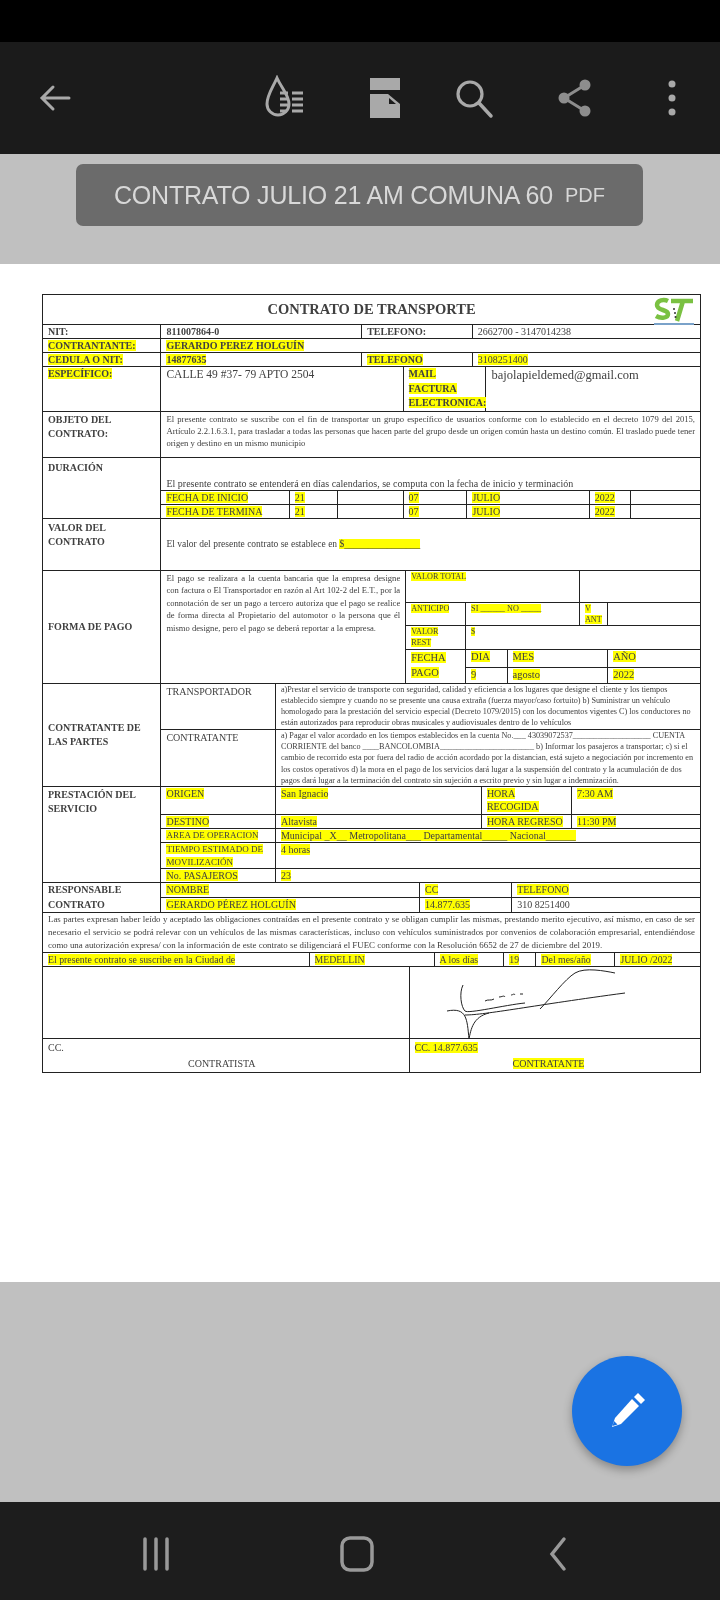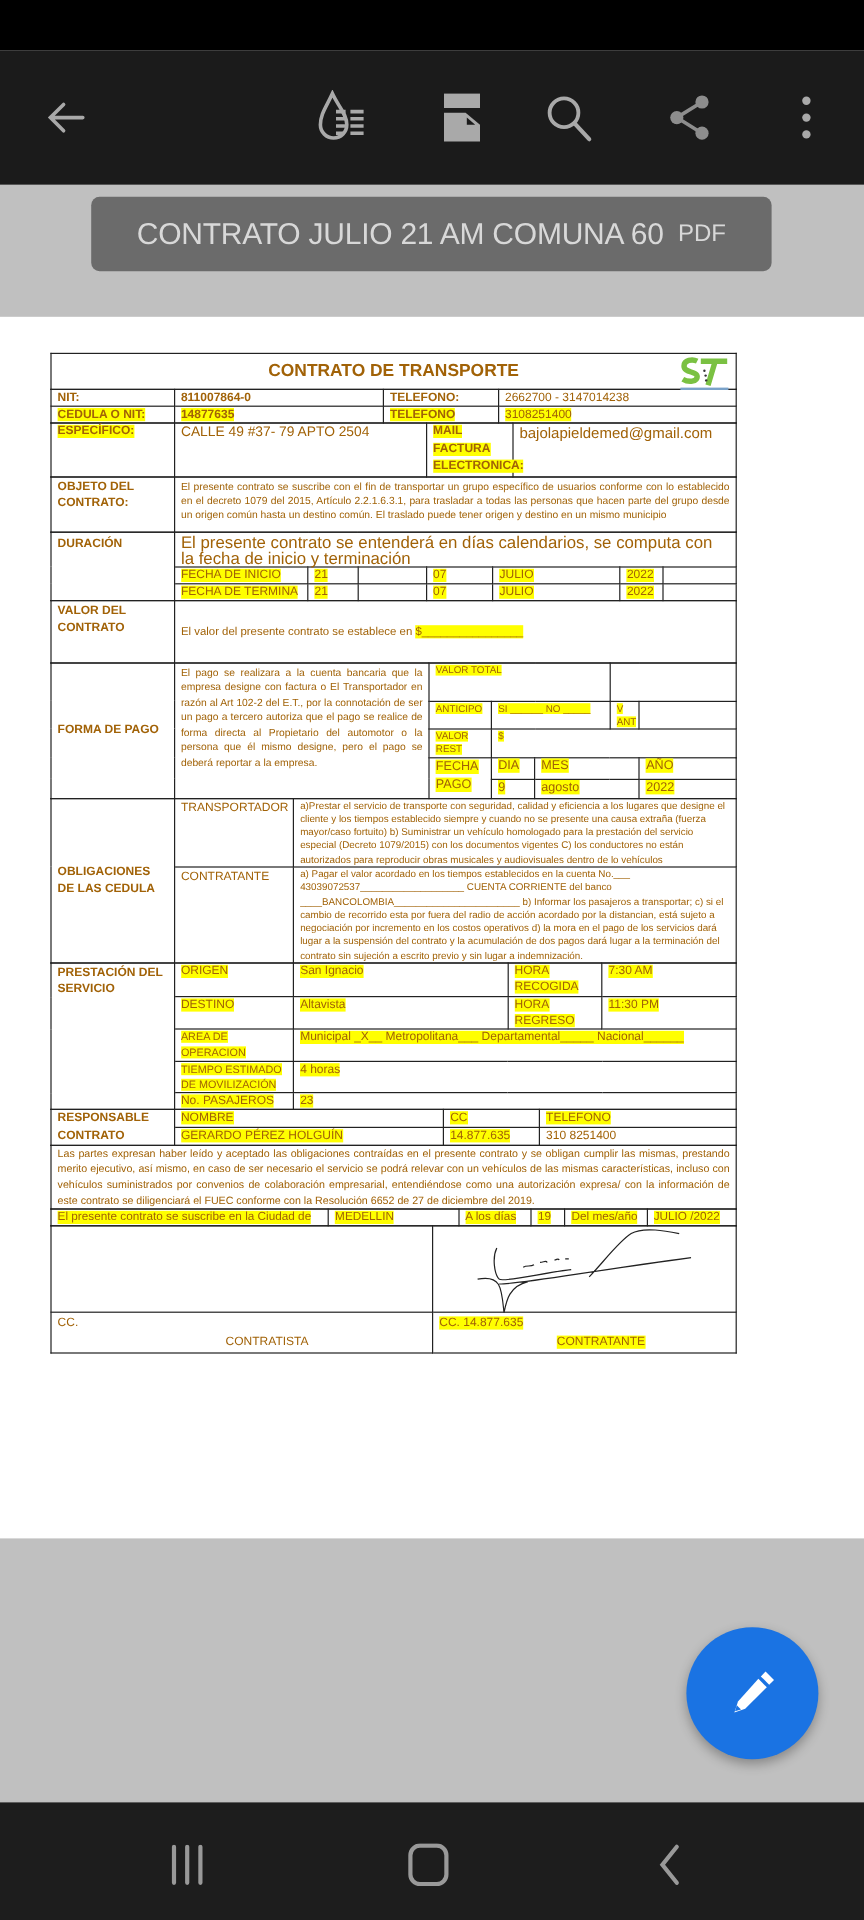--- a/index.html
+++ b/index.html
@@ -6,21 +6,21 @@
 html,body{width:720px;height:1600px;overflow:hidden;background:#c0c0c0;font-family:"Liberation Sans",sans-serif}
 .statusbar{position:absolute;left:0;top:0;width:720px;height:42px;background:#000}
 .toolbar{position:absolute;left:0;top:42px;width:720px;height:112px;background:#1b1b1b}
 .tb-icon{position:absolute;top:30px;width:52px;height:52px;display:flex;align-items:center;justify-content:center;cursor:pointer}
 .tb-icon svg{display:block}
 .title-band{position:absolute;left:0;top:154px;width:720px;height:110px;background:#c0c0c0}
 .title-pill{position:absolute;left:76px;top:10px;width:567px;height:62px;border-radius:7px;background:#6b6b6b;display:flex;align-items:center;justify-content:center;gap:12px}
 .title-name{color:#d8d8d8;font-size:25px;letter-spacing:-0.2px}
 .title-ext{color:#d8d8d8;font-size:20px}
 .page{position:absolute;left:0;top:264px;width:720px;height:1018px;background:#fff}
-.doc{position:absolute;left:42px;top:30px;width:572px;font-family:Liberation Sans, sans-serif;color:#a16207}
+.doc{position:absolute;left:42px;top:30px;width:659px;font-family:Liberation Serif, serif;color:#404040}
 table{border-collapse:collapse;width:100%;table-layout:fixed}
 td{border:1px solid #222;font-size:10px;line-height:13px;padding:0 5px;vertical-align:top}
 .b{font-weight:bold}
 .hl{background:#ffff00}
 .hd1{font-size:14.5px;font-weight:bold;text-align:center;line-height:29px;height:30px;position:relative}
 .hd2{font-size:14.5px;font-weight:bold;text-align:center;line-height:24px}
 .small{font-size:8.6px;line-height:11.2px}
 .xs{font-size:8.2px;line-height:11px}
 .j{text-align:justify}
 .center{text-align:center}
@@ -115,20 +115,24 @@
           <col style="width:34.7%">
         </colgroup>
       <tbody>
       <tr>
         <td class="b">NIT:</td>
         <td class="b">811007864-0</td>
         <td class="b">TELEFONO:</td>
         <td>2662700 - 3147014238</td>
       </tr>
       <tr>
+        <td class="b"><span class="hl">CONTRANTANTE:</span></td>
+        <td class="b" colspan="3"><span class="hl">GERARDO PEREZ HOLGUÍN</span></td>
+      </tr>
+      <tr>
         <td class="b"><span class="hl">CEDULA O NIT:</span></td>
         <td class="b"><span class="hl">14877635</span></td>
         <td class="b"><span class="hl">TELEFONO</span></td>
         <td><span class="hl">3108251400</span></td>
       </tr>
     </tbody>
       </table>
     <table style="margin-top:-1px">
       <colgroup>
           <col style="width:18%">
@@ -166,21 +170,21 @@
           <col style="width:7.3%">
           <col style="width:10%">
           <col style="width:9.7%">
           <col style="width:18.6%">
           <col style="width:6.3%">
           <col style="width:10.6%">
         </colgroup>
       <tbody>
           <tr style="height:18px">
         <td class="b" rowspan="3" style="padding-top:3px">DURACIÓN</td>
-        <td colspan="7" style="font-size:14px;padding-top:2px">El presente contrato se entenderá en días calendarios, se computa con la fecha de inicio y terminación</td>
+        <td colspan="7" style="font-size:10px;padding-top:19px">El presente contrato se entenderá en días calendarios, se computa con la fecha de inicio y terminación</td>
       </tr>
       <tr>
         <td><span class="hl">FECHA DE INICIO</span></td>
         <td><span class="hl">21</span></td>
         <td></td>
         <td><span class="hl">07</span></td>
         <td><span class="hl">JULIO</span></td>
         <td><span class="hl">2022</span></td>
         <td></td>
       </tr>
@@ -254,21 +258,21 @@
       </table>
 
     <table style="margin-top:-1px">
       <colgroup>
           <col style="width:18%">
           <col style="width:17.4%">
           <col style="width:64.6%">
         </colgroup>
       <tbody>
           <tr>
-        <td class="b" rowspan="2" style="vertical-align:middle;line-height:14px">OBLIGACIONES DE LAS CEDULA</td>
+        <td class="b" rowspan="2" style="vertical-align:middle;line-height:14px">CONTRATANTE DE LAS PARTES</td>
         <td style="font-size:10px;padding-top:1px">TRANSPORTADOR</td>
         <td class="xs" style="line-height:11.3px">a)Prestar el servicio de transporte con seguridad, calidad y eficiencia a los lugares que designe el cliente y los tiempos establecido siempre y cuando no se presente una causa extraña (fuerza mayor/caso fortuito) b) Suministrar un vehículo homologado para la prestación del servicio especial (Decreto 1079/2015) con los documentos vigentes C) los conductores no están autorizados para reproducir obras musicales y audiovisuales dentro de lo vehículos</td>
       </tr>
       <tr>
         <td style="font-size:10px;padding-top:1px">CONTRATANTE</td>
         <td class="xs" style="line-height:11.3px">a) Pagar el valor acordado en los tiempos establecidos en la cuenta  No.___ 43039072537___________________ CUENTA  CORRIENTE del banco ____BANCOLOMBIA_______________________  b) Informar los pasajeros a transportar; c) si el cambio de recorrido esta por fuera del radio de acción acordado por la distancian,  está sujeto a negociación por incremento en los costos operativos d) la mora en el pago de los servicios dará lugar a la suspensión del contrato  y la acumulación de dos pagos dará lugar a la terminación del contrato sin sujeción a escrito previo y sin lugar a indemnización.</td>
       </tr>
     </tbody>
       </table>
 

